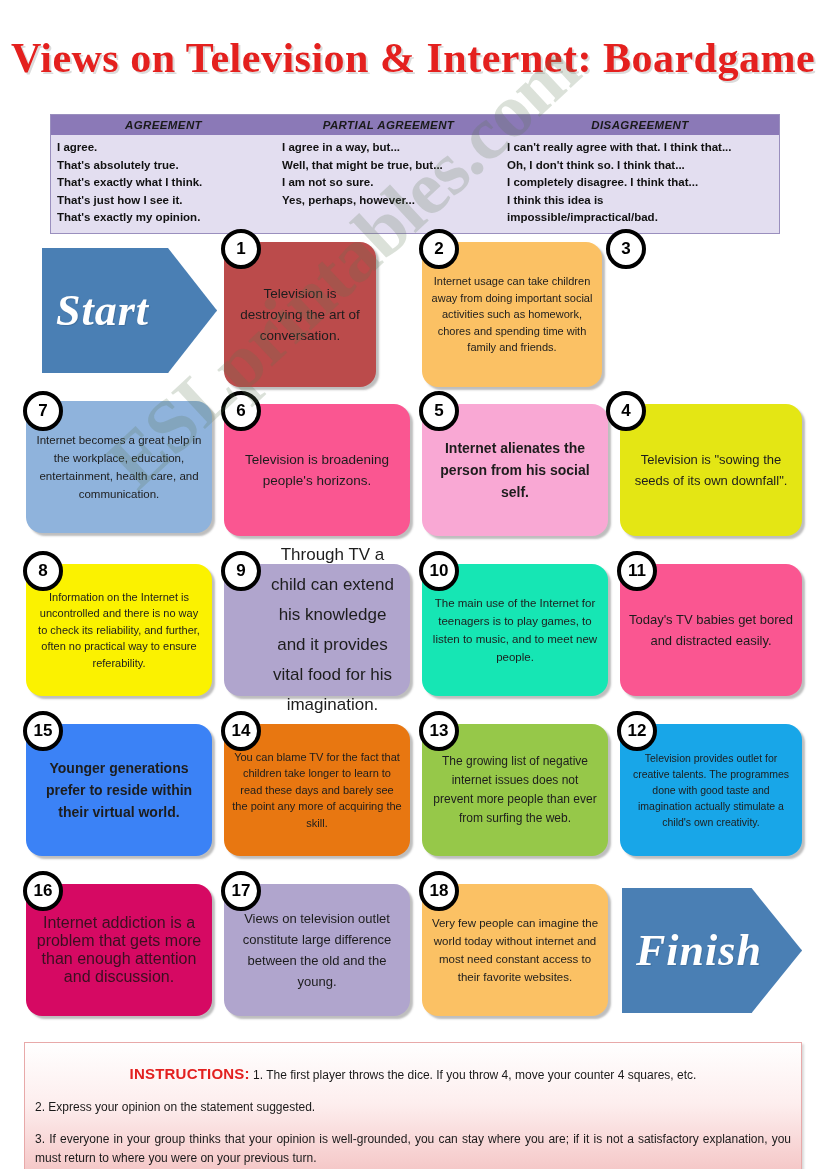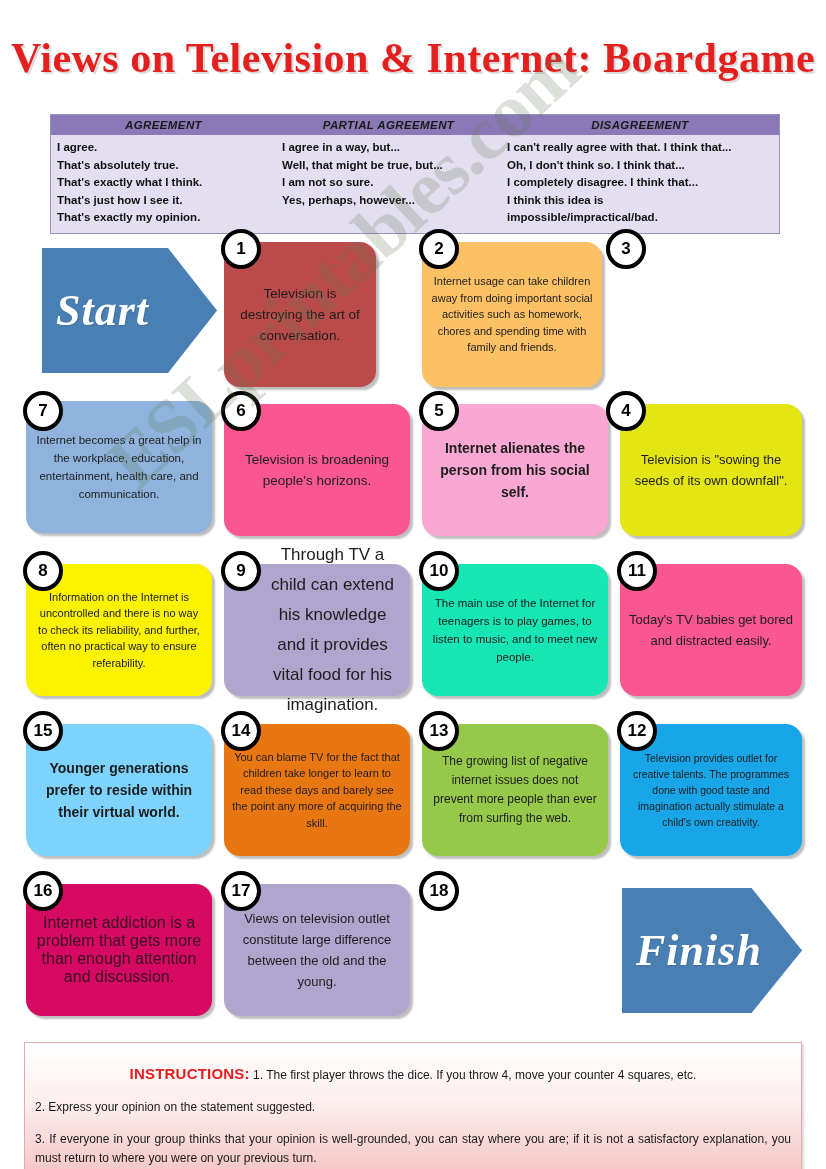--- a/index.html
+++ b/index.html
@@ -263,21 +263,21 @@
     <div class="cell" style="left:422px; top:332px; width:186px; height:132px; background:#16e6b4;">
       <div class="txt" style="font-size:11.5px; line-height:18px;border-radius:21px;">The main use of the Internet for teenagers is to play games, to listen to music, and to meet new people.</div>
     </div>
     <div class="badge" style="left:419px; top:319px;">10</div>
 
     <div class="cell" style="left:620px; top:332px; width:182px; height:132px; background:#fa5691;">
       <div class="txt" style="font-size:13px; line-height:21px;">Today's TV babies get bored and distracted easily.</div>
     </div>
     <div class="badge" style="left:617px; top:319px;">11</div>
 
-    <div class="cell" style="left:26px; top:492px; width:186px; height:132px; background:#7dd3fc;border-radius:20px;">
+    <div class="cell" style="left:26px; top:492px; width:186px; height:132px; background:#3b82f6;">
       <div class="txt" style="font-size:14px; line-height:22px; font-weight:bold;">Younger generations prefer to reside within their virtual world.</div>
     </div>
     <div class="badge" style="left:23px; top:479px;">15</div>
 
     <div class="cell" style="left:224px; top:492px; width:186px; height:132px; background:#e87711;">
       <div class="txt" style="font-size:11px; line-height:16.5px;">You can blame TV for the fact that children take longer to learn to read these days and barely see the point any more of acquiring the skill.</div>
     </div>
     <div class="badge" style="left:221px; top:479px;">14</div>
 
     <div class="cell" style="left:422px; top:492px; width:186px; height:132px; background:#96c849;">
@@ -293,20 +293,23 @@
     <div class="cell" style="left:26px; top:652px; width:186px; height:132px; background:#d60963;">
       <div class="txt" style="font-size:16px; line-height:18px; color:#3a1020;">Internet addiction is a problem that gets more than enough attention and discussion.</div>
     </div>
     <div class="badge" style="left:23px; top:639px;">16</div>
 
     <div class="cell" style="left:224px; top:652px; width:186px; height:132px; background:#b0a5cd;">
       <div class="txt" style="font-size:13px; line-height:21px;">Views on television outlet constitute large difference between the old and the young.</div>
     </div>
     <div class="badge" style="left:221px; top:639px;">17</div>
 
+    <div class="cell" style="left:422px; top:652px; width:186px; height:132px; background:#fbc164;">
+      <div class="txt" style="font-size:11.5px; line-height:18px;">Very few people can imagine the world today without internet and most need constant access to their favorite websites.</div>
+    </div>
     <div class="badge" style="left:419px; top:639px;">18</div>
 
     <div class="arrow" style="left:622px; top:656px; width:180px; height:125px;">
       <span>Finish</span>
     </div>
 
   </div>
 
   <div class="watermark">ESLprintables.com</div>
 

